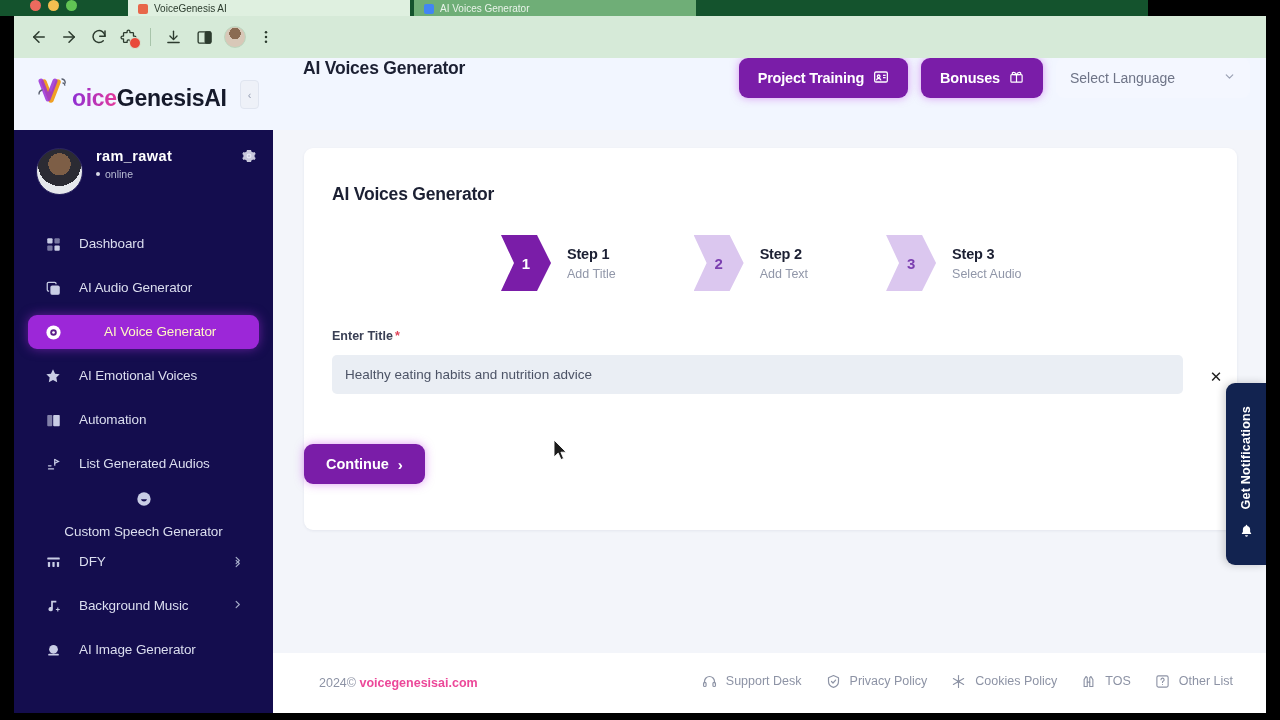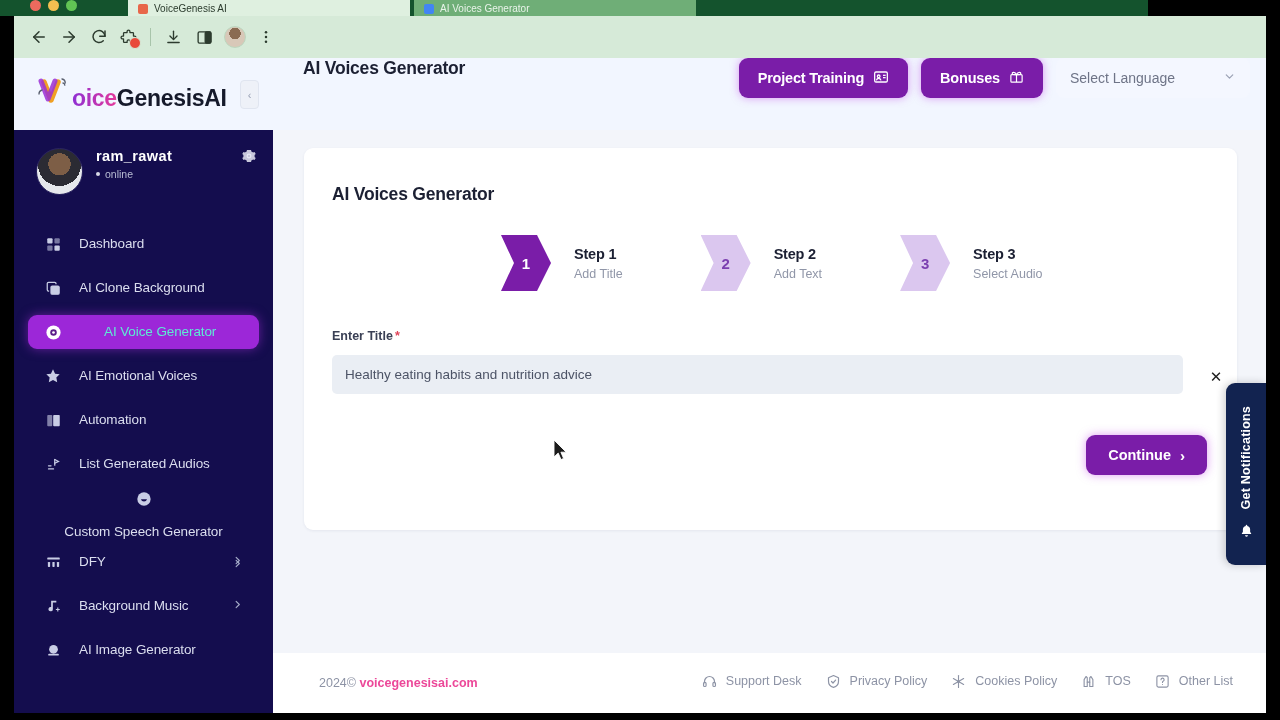--- a/index.html
+++ b/index.html
@@ -167,21 +167,21 @@
   .navlist { margin-top: 32px; }
   .navitem {
     display: flex; align-items: center; gap: 17px;
     height: 34px; margin: 0 14px 10px 14px;
     padding: 0 16px; border-radius: 9px;
     color: #dbdeef; font-size: 13.5px; letter-spacing: -.1px;
     position: relative;
   }
   .navitem.two-line { height: 44px; flex-direction: column; }
   .navitem .nav-ico { width: 18px; display: flex; align-items: center; justify-content: center; flex: 0 0 auto; color: #c9cde5; }
-  .navitem.active { background: #9c27d8; color: #5eead4; box-shadow: 0 0 11px rgba(170,45,220,.55); gap: 42px; }
+  .navitem.active { background: #9c27d8; color: #fef9c3; box-shadow: 0 0 11px rgba(170,45,220,.55); gap: 42px; }
   .navitem.active .nav-ico { color: #fff; }
   .nav-caret { margin-left: auto; color: #a7adc9; font-size: 12px; }
   .nav-label { line-height: 1.25; }
 
   
   .content {
     position: absolute; left: 259px; top: 72px;
     width: 993px; height: 583px;
     background: #f3f5fa;
   }
@@ -200,35 +200,35 @@
   .step-group { display: flex; align-items: center; }
   .chevron-badge {
     width: 50px; height: 56px;
     display: flex; align-items: center; justify-content: center;
     font-size: 15px; font-weight: bold;
     clip-path: polygon(0 0, 72% 0, 100% 50%, 72% 100%, 0 100%, 26% 50%);
     flex: 0 0 auto;
   }
   .chevron-badge.on { background: #7a1da8; color: #fff; box-shadow: 0 0 10px rgba(175,50,220,.45); }
   .chevron-badge.off { background: #dbc7ef; color: #7b3fb0; }
-  .step-text { margin-left: 23px; }
+  .step-text { margin-left: 16px; }
   .step-name { font-size: 14.5px; font-weight: bold; color: #1c2033; letter-spacing: -.2px; }
   .step-sub { font-size: 12.5px; color: #9096a8; margin-top: 5px; }
   .step-gap { width: 78px; }
 
-  .field-block { margin: 38px 0 8px 28px; }
+  .field-block { margin: 38px 0 17px 28px; }
   .field-label { font-size: 12.5px; font-weight: bold; color: #3a4055; }
   .req { color: #e0455a; margin-left: 2px; }
   .field-input {
     width: 851px; height: 39px; margin-top: 12px;
     background: #eaeef4; border: none; border-radius: 5px;
     padding: 0 13px; font-size: 13.5px; color: #4c5366;
     font-family: "Liberation Sans", sans-serif;
   }
-  .continue-row { display: flex; justify-content: flex-end; padding: 33px 30px 0 0; }
+  .continue-row { display: flex; padding: 33px 30px 0 0; }
   .continue-btn {
     background: #7a1da8; color: #fff; border: none; border-radius: 9px;
     height: 40px; padding: 0 22px; font-size: 14.5px; font-weight: bold;
     font-family: "Liberation Sans", sans-serif;
     display: flex; align-items: center; gap: 9px;
     box-shadow: 0 0 10px rgba(190,60,230,.5);
   }
 
   
   .footer {
@@ -433,21 +433,21 @@
           <span class="nav-label">Dashboard</span>
         </div>
 
         <div class="navitem">
           <span class="nav-ico">
             <svg width="15" height="15" viewBox="0 0 24 24" fill="none" stroke="currentColor" stroke-width="2">
                 <rect x="8" y="8" width="13" height="13" rx="2" fill="currentColor"></rect>
                 <path d="M16 5V4a2 2 0 0 0-2-2H4a2 2 0 0 0-2 2v10a2 2 0 0 0 2 2h1"></path>
               </svg>
           </span>
-          <span class="nav-label">AI Clone Background</span>
+          <span class="nav-label">AI Audio Generator</span>
         </div>
 
         <div class="navitem active">
           <span class="nav-ico">
             <svg width="17" height="17" viewBox="0 0 24 24">
                 <circle cx="12" cy="12" r="10" fill="#fff"></circle>
                 <circle cx="12" cy="12" r="4.6" fill="#5c1f8a"></circle>
                 <circle cx="12" cy="12" r="1.9" fill="#fff"></circle>
               </svg>
           </span>

